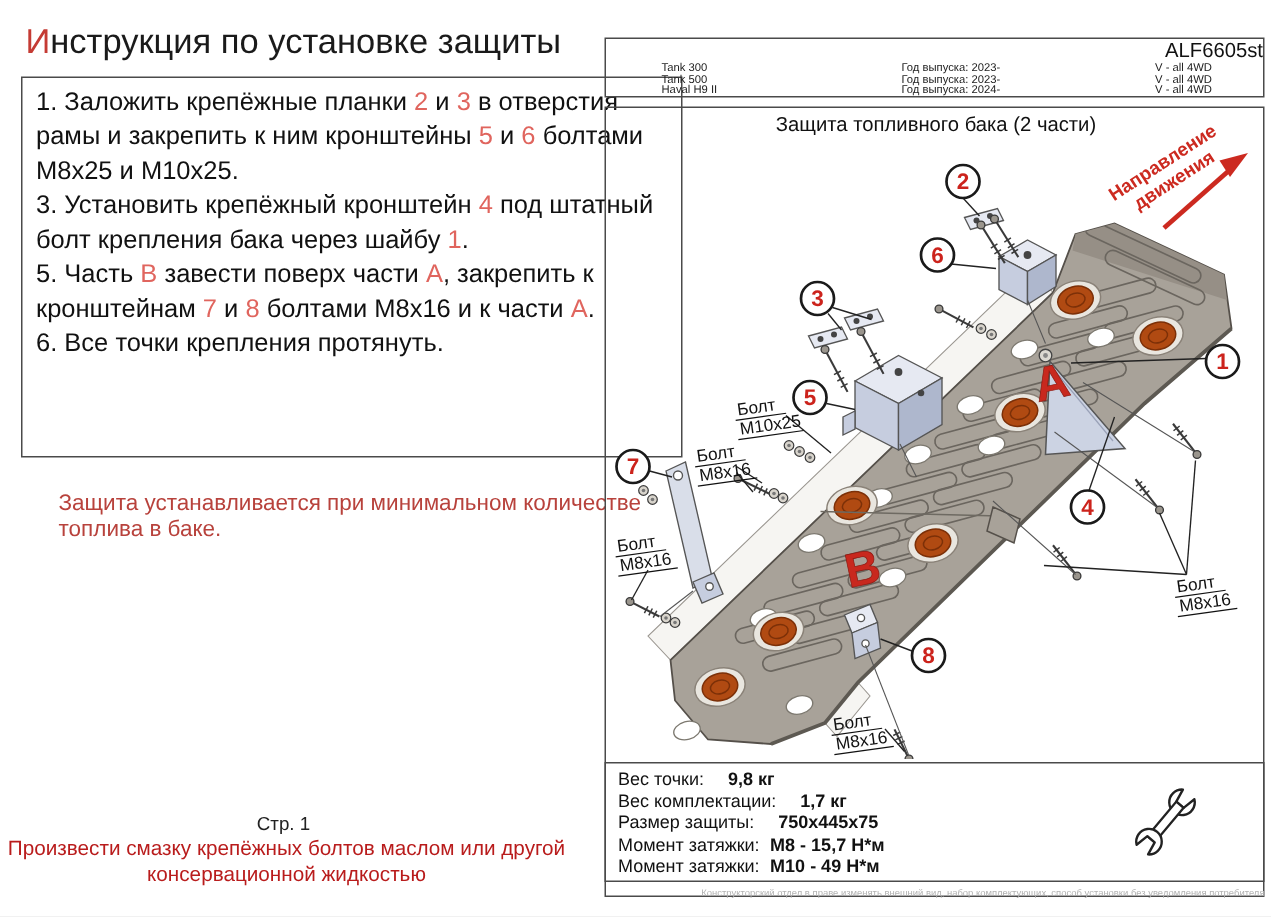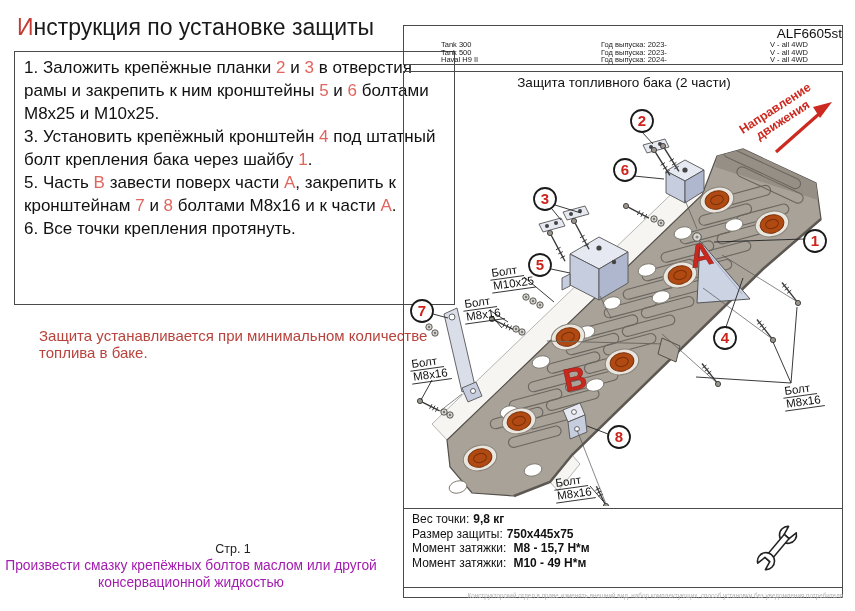--- a/index.html
+++ b/index.html
@@ -4,33 +4,33 @@
 <style>
   html,body{margin:0;padding:0;background:#e8e8e8;}
   .page{position:relative;width:855px;height:611px;background:#fff;overflow:hidden;
         font-family:"Liberation Sans",sans-serif;color:#111;}
   .red{color:#e0655e;}
   .title{position:absolute;left:17px;top:14px;font-size:23px;color:#1a1a1a;}
   .title .tred{color:#c53b34;}
   .instr-box{position:absolute;left:14px;top:51px;width:441px;height:254px;box-sizing:border-box;
              border:1.5px solid #4a4a4a;padding:4px 9px;font-size:17px;line-height:23px;}
   .warning{position:absolute;left:3px;top:327px;width:402px;font-size:15px;color:#b8423c;margin-left:36px;}
-  .page-num{position:absolute;left:0;top:542px;width:378px;text-align:center;font-size:12.5px;color:#222;margin-left:44px;}
+  .page-num{position:absolute;left:0;top:542px;width:378px;text-align:center;font-size:12.5px;color:#222;}
   .note{position:absolute;left:5px;top:557px;width:372px;text-align:center;font-size:13.8px;
-        line-height:17px;color:#a21caf;}
+        line-height:17px;color:#b91c1c;}
   .veh-box{position:absolute;left:403px;top:25px;width:440px;height:40px;box-sizing:border-box;
            border:1.5px solid #4a4a4a;}
   .veh-code{text-align:right;font-size:13.5px;line-height:14px;padding-top:1px;}
   .veh-row{display:grid;grid-template-columns:160px 1fr 64px;padding:0 8px;font-size:7.5px;line-height:7.7px;color:#222;margin-left:29px;}
   .veh-row .drive{}
   .diag-box{position:absolute;left:403px;top:71px;width:440px;height:527px;box-sizing:border-box;
             border:1.5px solid #4a4a4a;}
   .spec-box{position:absolute;left:403px;top:508px;width:440px;height:80px;box-sizing:border-box;
             border:1.5px solid #4a4a4a;padding:3px 0 0 8px;font-size:12px;line-height:14.6px;}
-  .spec-row .val{font-weight:bold;margin-left:4px;}
+  .spec-row .val{font-weight:bold;margin-left:16px;}
   .spec-row .val.plain{font-weight:bold;margin-left:7px;}
   .wrench{position:absolute;right:34px;top:2px;}
   .disclaimer{position:absolute;left:403px;top:592px;width:440px;text-align:right;
               font-size:6.3px;color:#b2b2b2;}
   
   svg text{font-family:"Liberation Sans",sans-serif;}
   .dtitle{font-size:13.5px;fill:#111;text-anchor:middle;}
   .dirtext{font-size:12.5px;font-weight:bold;fill:#cc2a20;text-anchor:middle;}
   .callout circle{fill:#fff;stroke:#1a1a1a;stroke-width:1.8;}
   .callout text{fill:#cc231c;font-weight:bold;font-size:15px;text-anchor:middle;}
@@ -424,20 +424,21 @@
       <g class="callout" transform="translate(215,365)">
           <circle r="11"></circle>
           <text y="5">8</text>
         </g>
     </svg>
   </div>
 
   <div class="spec-box">
     <div id="spec-rows">
         <div class="spec-row"><span>Вес точки:</span><span class="val">9,8 кг</span></div>
+        <div class="spec-row"><span>Вес комплектации:</span><span class="val">1,7 кг</span></div>
         <div class="spec-row"><span>Размер защиты:</span><span class="val">750х445х75</span></div>
         <div class="spec-row"><span>Момент затяжки:</span><span class="val plain">М8 - 15,7 Н*м</span></div>
         <div class="spec-row"><span>Момент затяжки:</span><span class="val plain">М10 - 49 Н*м</span></div>
       </div>
     <svg class="wrench" width="62" height="74" viewBox="0 0 62 74">
       <g transform="translate(31,37) rotate(40)" fill="#fff" stroke="#222" stroke-width="1.6" stroke-linejoin="round">
         <path d="M -5,-24 A 8.5,8.5 0 1 0 5,-24 L 3.2,-15 L -3.2,-15 Z"></path>
         <rect x="-3.2" y="-15" width="6.4" height="30"></rect>
         <path d="M -5,24 A 8.5,8.5 0 1 1 5,24 L 3.2,15 L -3.2,15 Z"></path>
       </g>

